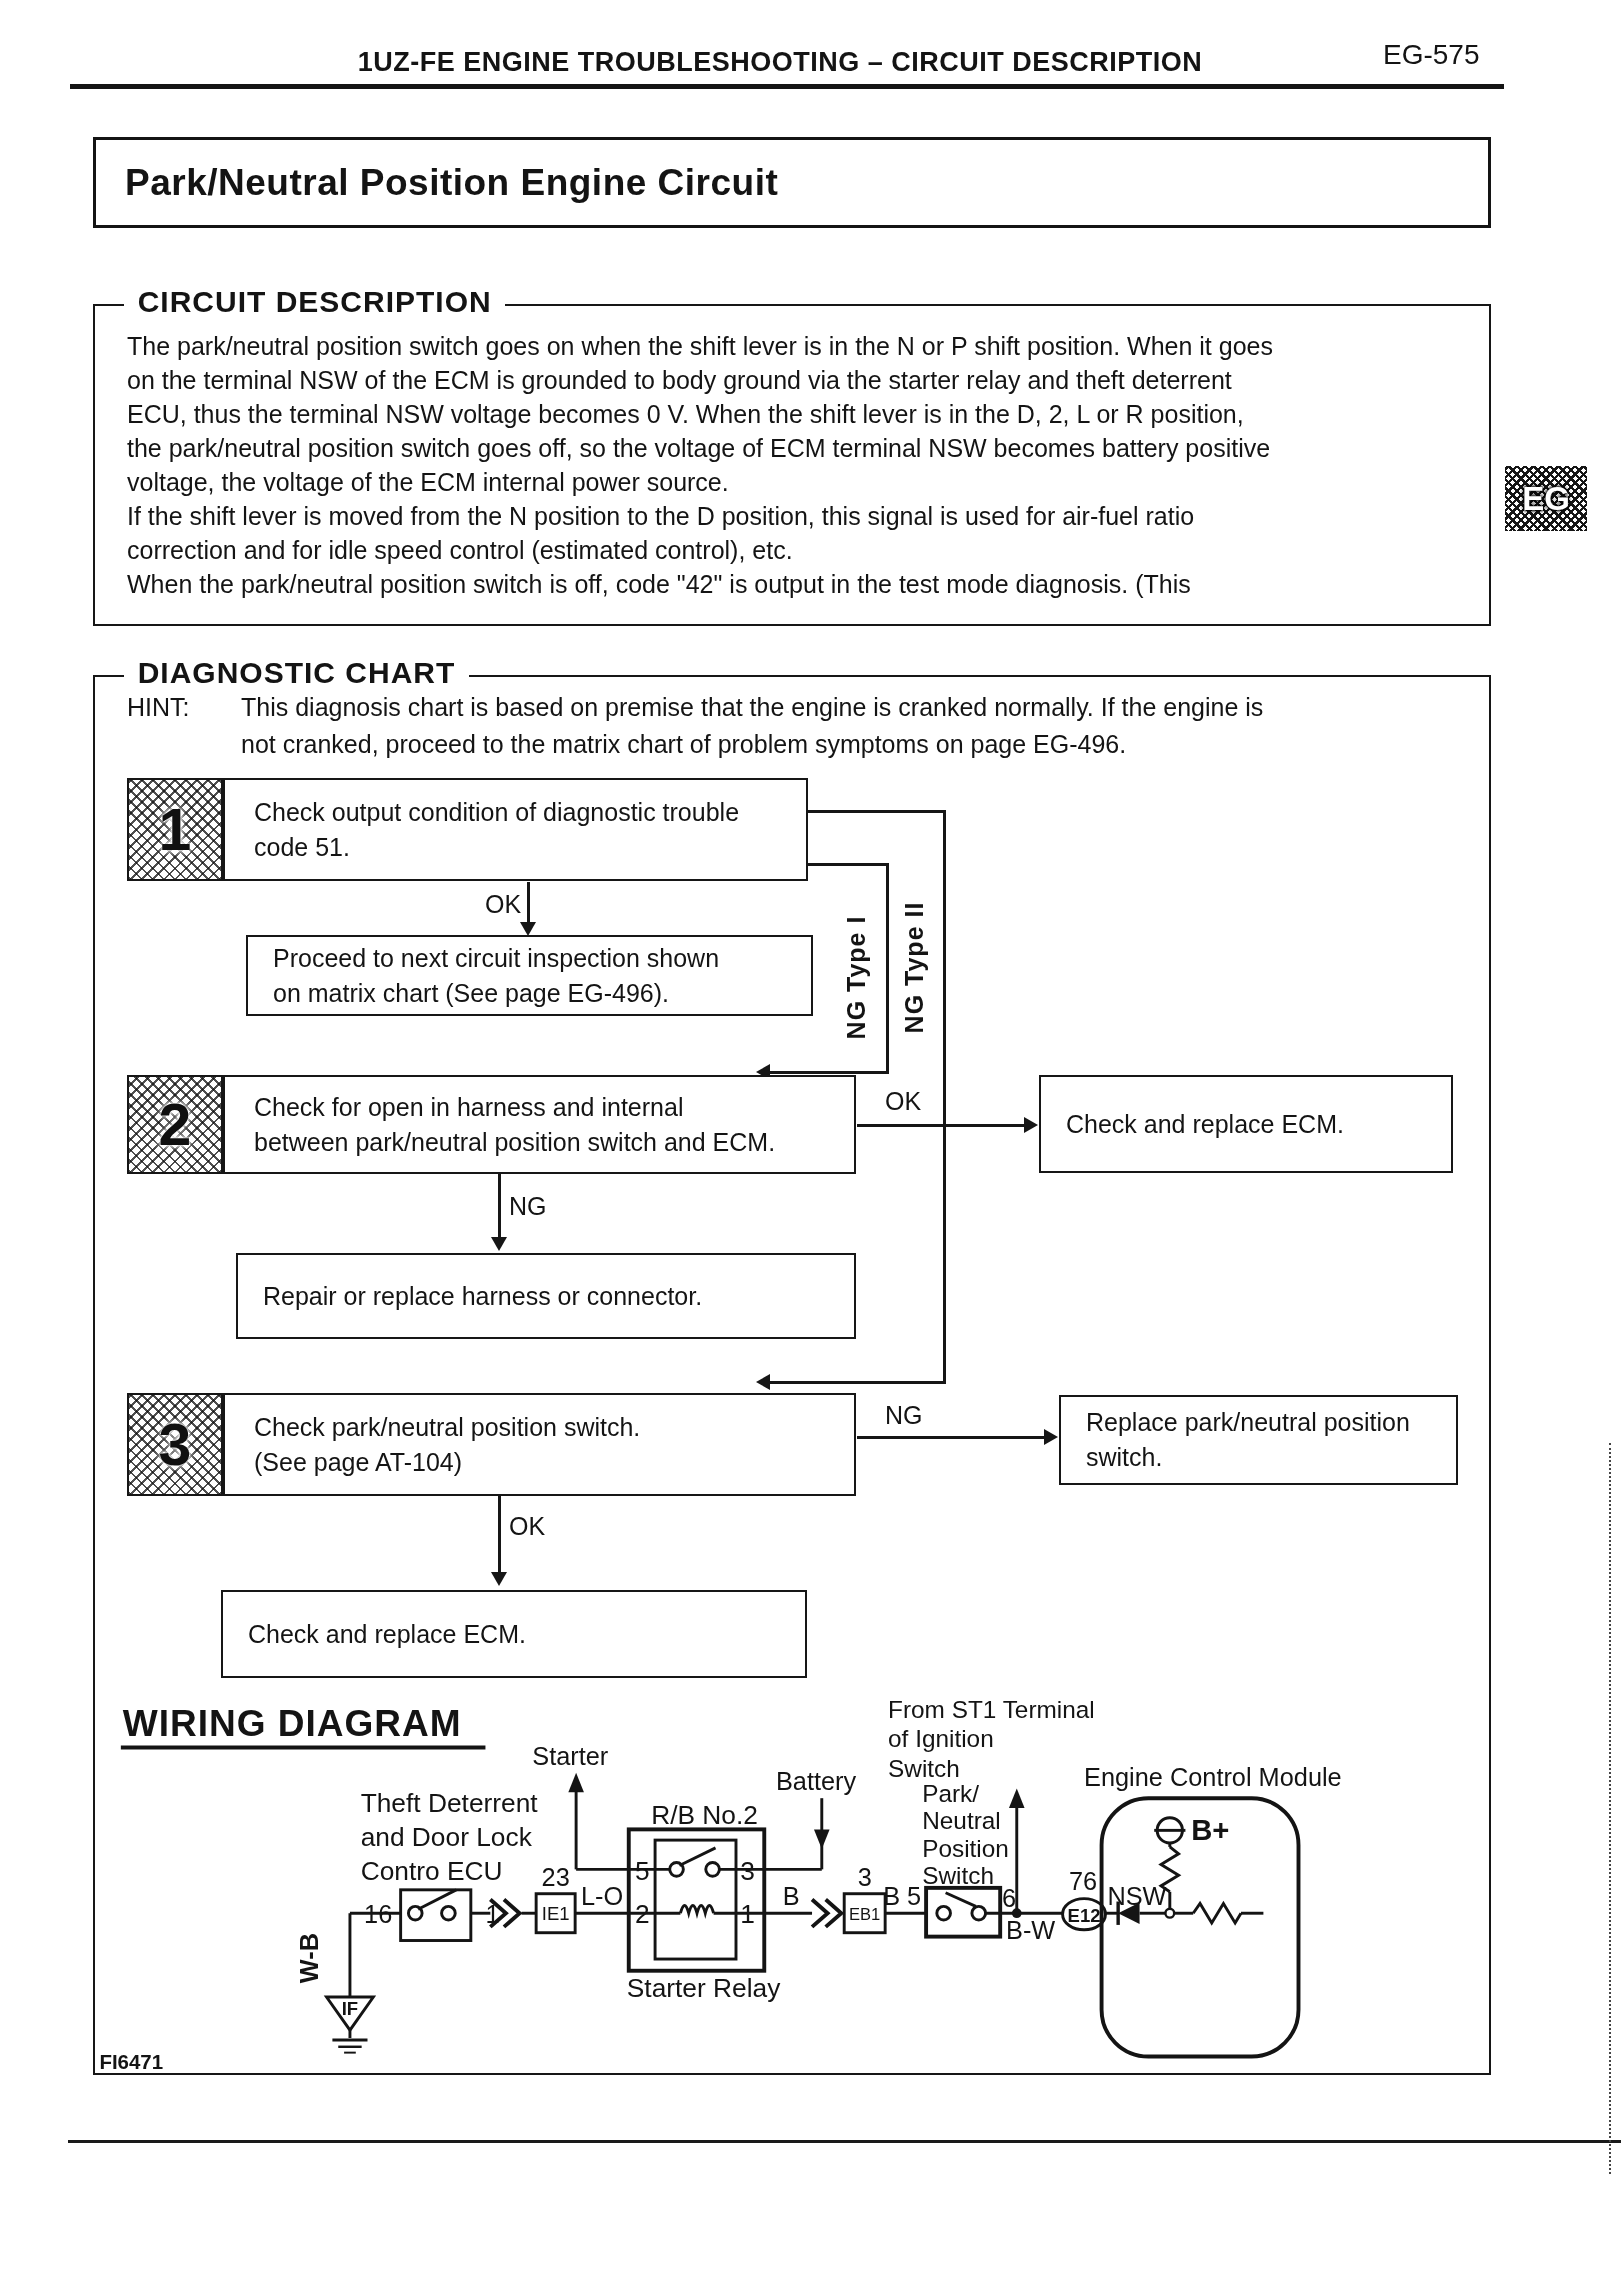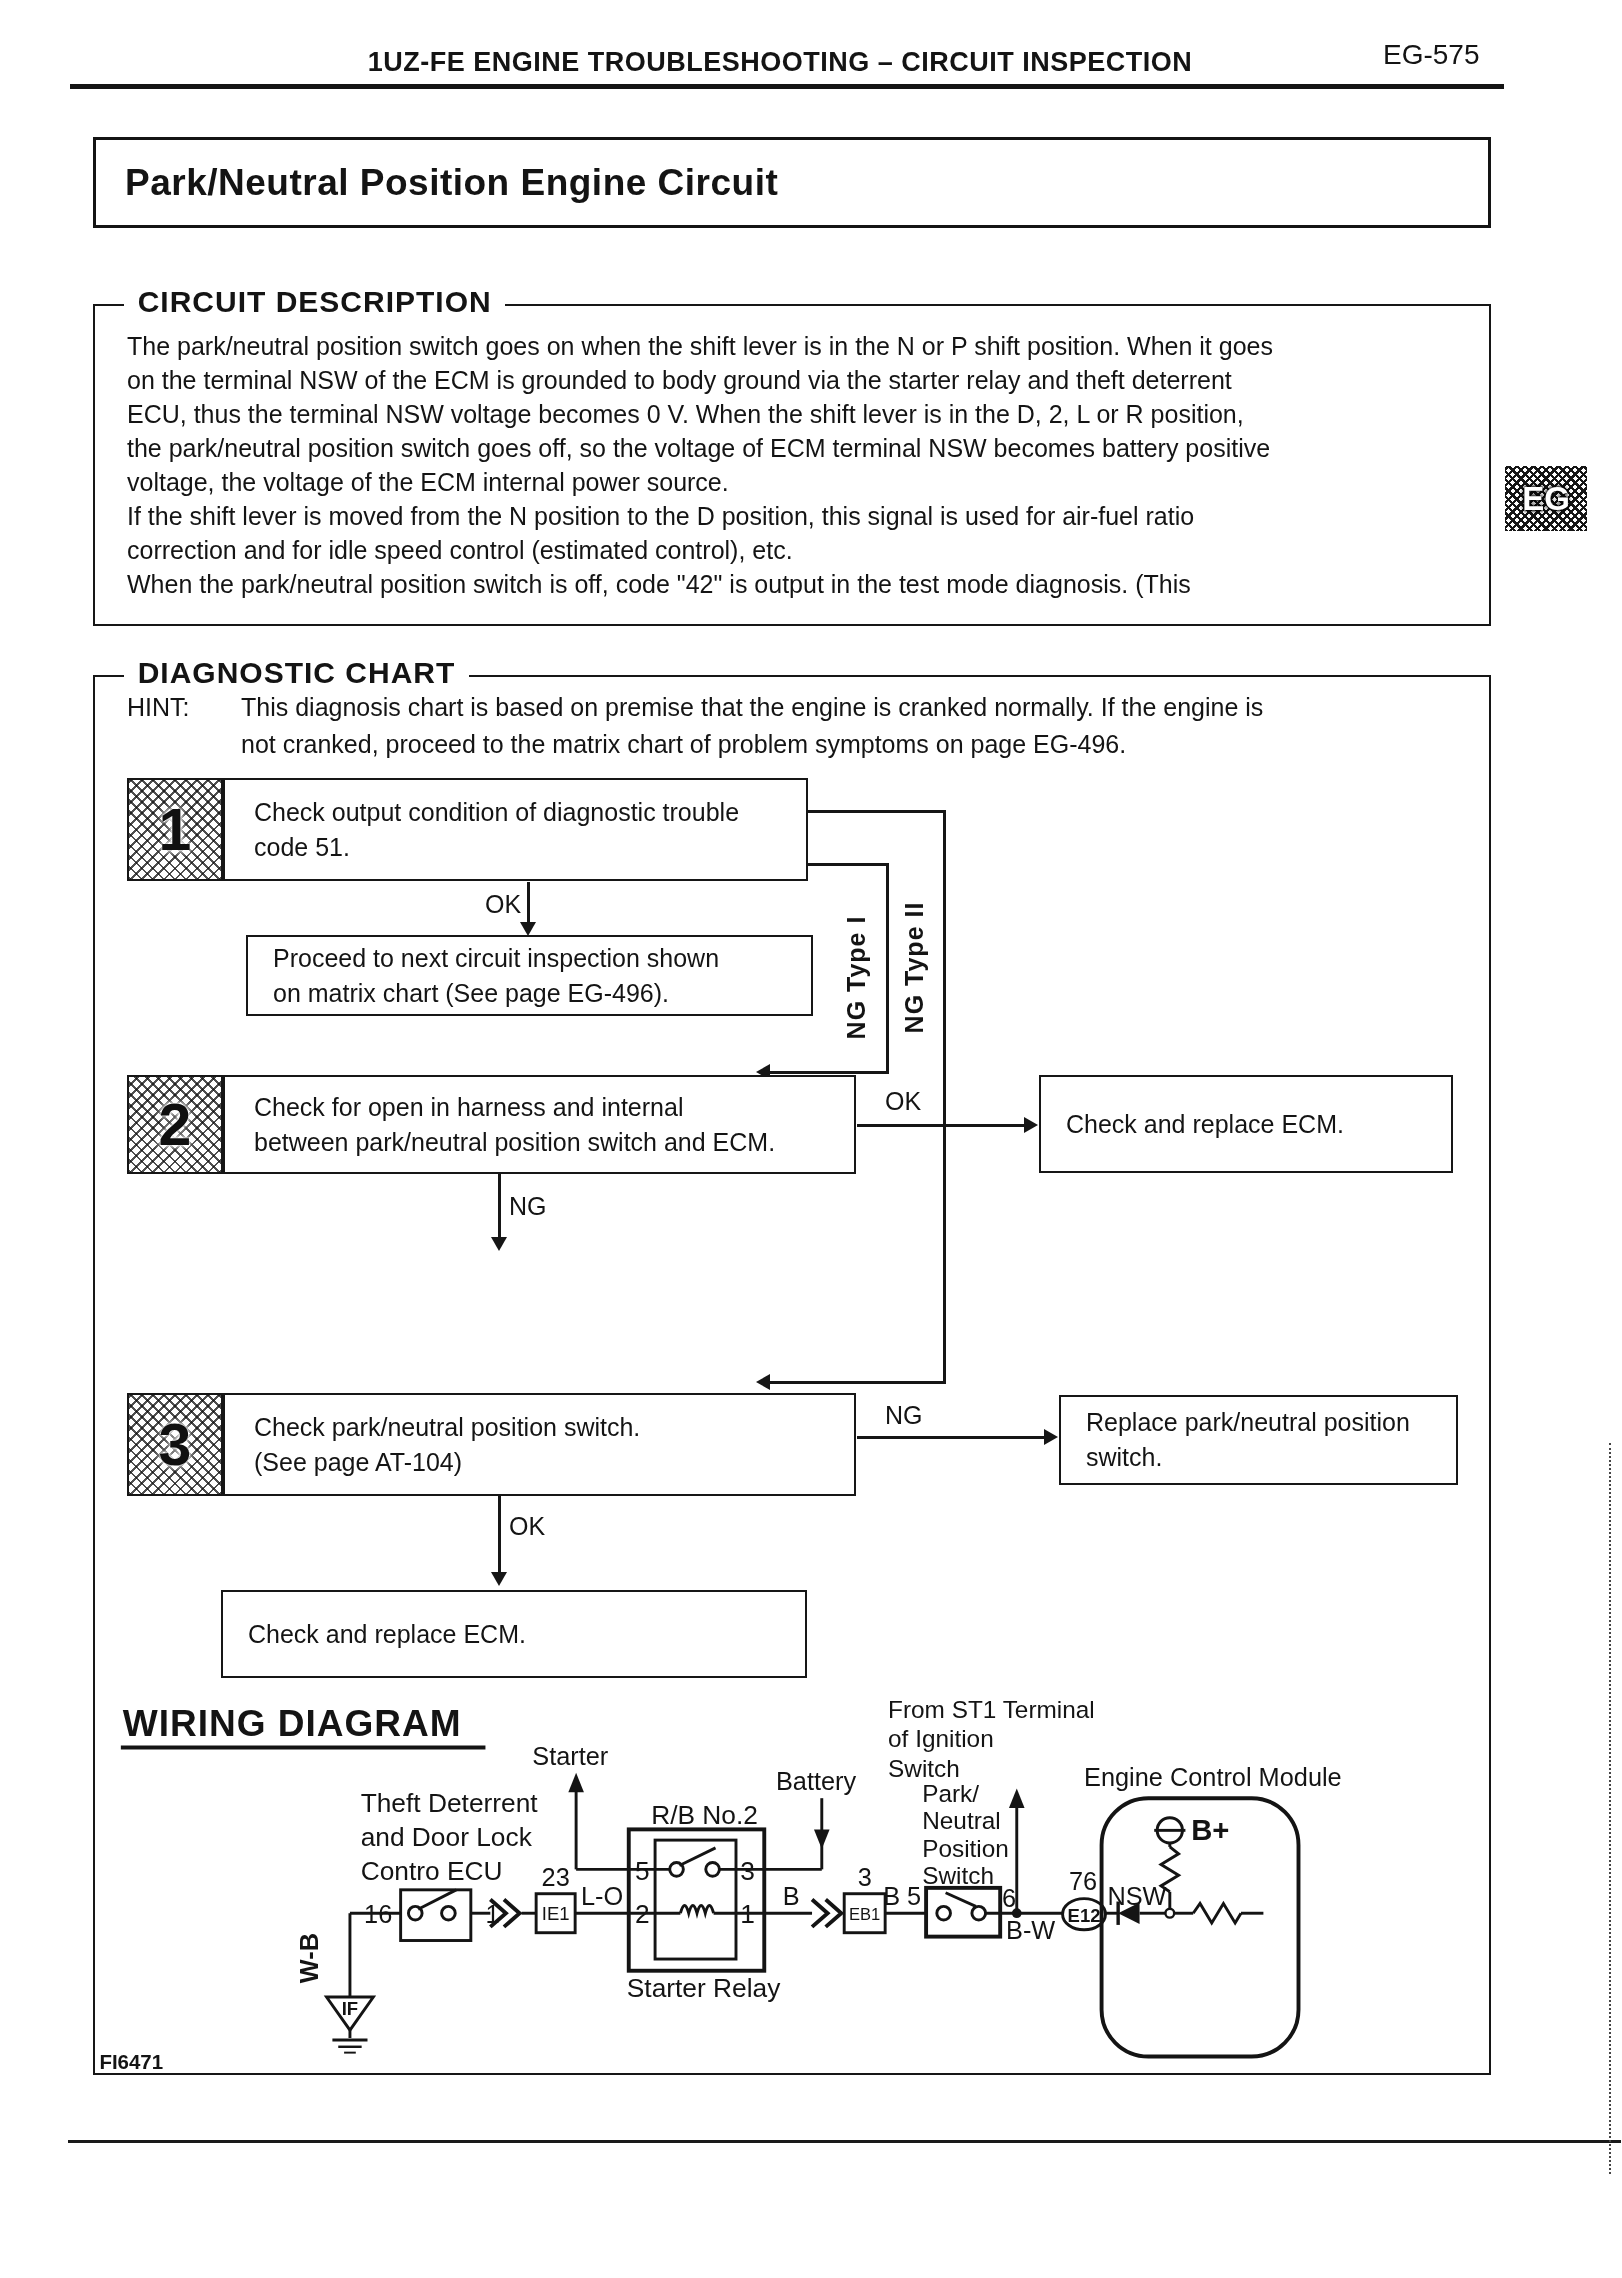--- a/index.html
+++ b/index.html
@@ -38,21 +38,21 @@
          text-shadow:0 0 2.9px #000,0 0 2.9px #000,0 0 4.9px #000;
          background-image:
            repeating-linear-gradient(45deg,#161616 0 2.4px,rgba(255,255,255,0) 2.4px 5.9px),
            repeating-linear-gradient(-45deg,#161616 0 2.4px,rgba(255,255,255,0) 2.4px 5.9px);}
 </style>
 </head>
 <body>
 
 <div class="page">
 
-  <div class="abs" style="left:234px;top:47px;width:1092px;text-align:center;font-size:27px;font-weight:700;letter-spacing:0.5px;"><span>1UZ-FE ENGINE TROUBLESHOOTING – CIRCUIT INSPECTION</span></div>
+  <div class="abs" style="left:234px;top:47px;width:1092px;text-align:center;font-size:27px;font-weight:700;letter-spacing:0.5px;"><span>1UZ-FE ENGINE TROUBLESHOOTING – CIRCUIT DESCRIPTION</span></div>
   <div class="abs" style="left:1383px;top:39px;font-size:28px;font-weight:400;">EG-575</div>
   <div class="abs" style="left:70px;top:84px;width:1434px;height:4.9px;background:#141414;"></div>
 
   <div class="abs" style="left:93px;top:137px;width:1398px;height:91px;border:3.9px solid #141414;box-sizing:border-box;display:flex;align-items:center;">
     <span style="margin-left:29px;font-size:37px;font-weight:700;letter-spacing:0.5px;">Park/Neutral Position Engine Circuit</span>
   </div>
 
   <div class="egtab" style="left:1505px;top:466px;width:82px;height:65px;">
     <span>EG</span>
   </div>
@@ -122,20 +122,23 @@
     <div class="lbl" style="left:790px;top:410px;">OK</div>
     <div class="hline" style="left:762px;top:447px;width:171px;"></div>
     <div class="arr arr-right" style="left:929px;top:440px;"></div>
     <div class="fbox" style="left:944px;top:398px;width:414px;height:98px;">
       <span>Check and replace ECM.</span>
     </div>
 
     <div class="vline" style="left:403px;top:497px;height:64px;"></div>
     <div class="arr arr-down" style="left:396px;top:560px;"></div>
     <div class="lbl" style="left:414px;top:515px;">NG</div>
+    <div class="fbox" style="left:141px;top:576px;width:620px;height:86px;">
+      <span>Repair or replace harness or connector.</span>
+    </div>
 
     <div class="abs" style="left:32px;top:716px;width:729px;height:103px;">
       <div class="stepnum hatch">
           <span>3</span>
         </div>
       <div class="steptext">
         <span>Check park/neutral position switch.</span>
         <span>(See page AT-104)</span>
       </div>
     </div>

